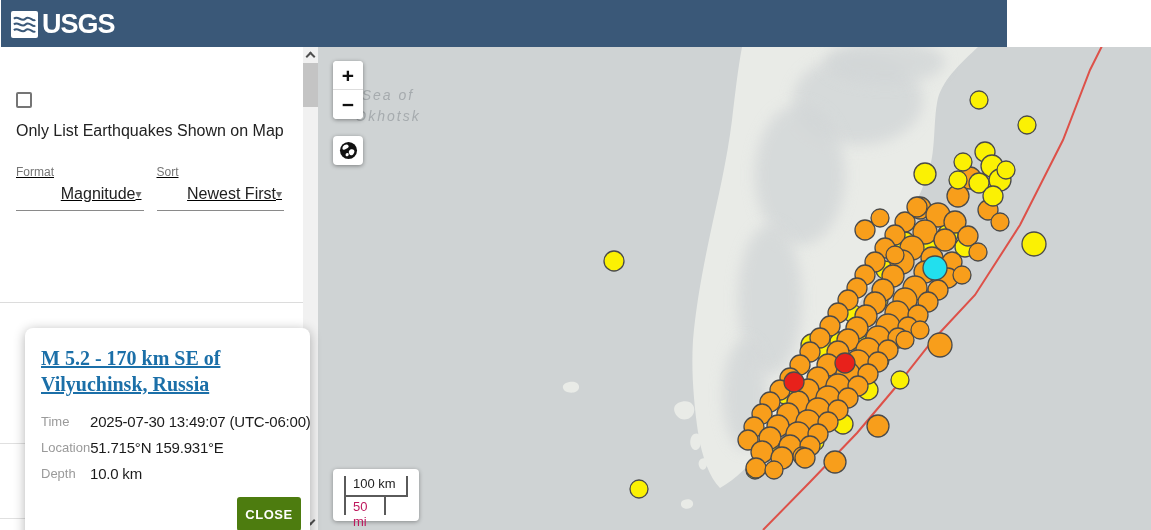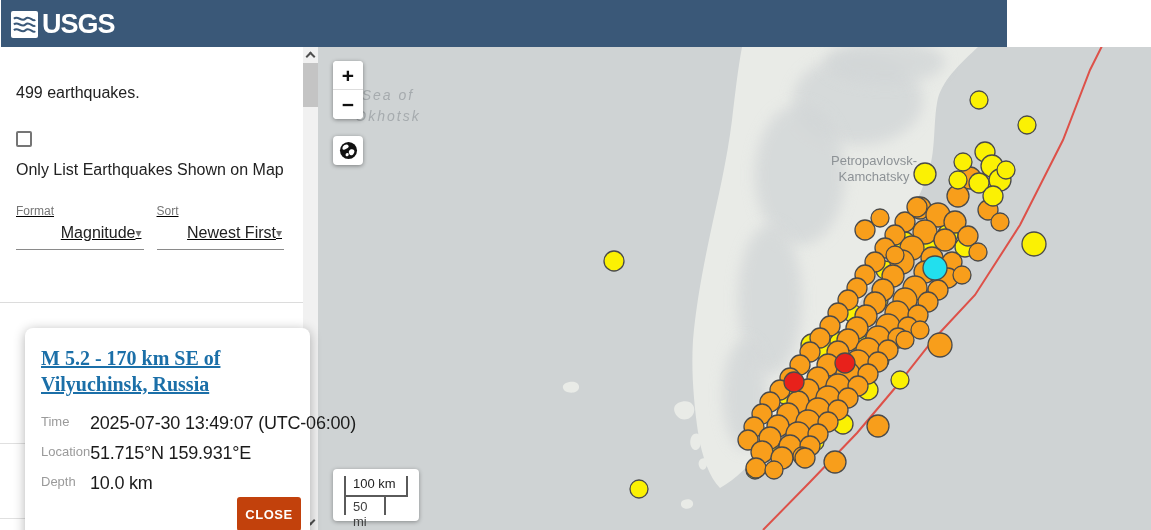--- a/index.html
+++ b/index.html
@@ -41,50 +41,49 @@
   .map { position:absolute; left:318px; top:47px; width:833px; height:483px; background:#cfd3d4; overflow:hidden; }
   .map svg.basemap { position:absolute; left:0; top:0; }
   .sea-label { position:absolute; left:20px; top:38px; width:100px; text-align:center; font-style:italic; color:#a6abae; font-size:14px; line-height:21px; letter-spacing:2px; }
   .city-label { position:absolute; left:496px; top:106px; width:120px; text-align:center; color:#8d9296; font-size:13px; line-height:16px; }
   .zoomctl { position:absolute; left:15px; top:14px; width:30px; background:#fff; border-radius:4px; box-shadow:0 1px 4px rgba(0,0,0,.4); overflow:hidden; }
   .zoomctl button { display:block; width:30px; height:29px; background:#fff; border:none; font-size:21px; font-weight:700; color:#111; cursor:pointer; line-height:29px; padding:0; }
   .zoomctl button:first-child { border-bottom:1px solid #ddd; }
   .globe-btn { position:absolute; left:15px; top:89px; width:30px; height:29px; background:#fff; border:none; border-radius:4px; box-shadow:0 1px 4px rgba(0,0,0,.4); cursor:pointer; display:flex; align-items:center; justify-content:center; padding:0; }
   .scale { position:absolute; left:15px; bottom:9px; background:#fff; border-radius:4px; box-shadow:0 1px 4px rgba(0,0,0,.35); padding:7px 11px 6px; }
   .scale-km { border:2px solid #5a5a5a; border-top:none; width:64px; font-size:13px; color:#222; padding:0 0 3px 7px; line-height:16px; }
-  .scale-mi { border-left:2px solid #5a5a5a; border-right:2px solid #5a5a5a; width:42px; font-size:13px; color:#404040; padding:2px 0 0 7px; line-height:15px; height:18px; }
+  .scale-mi { border-left:2px solid #5a5a5a; border-right:2px solid #5a5a5a; width:42px; font-size:13px; color:#be185d; padding:2px 0 0 7px; line-height:15px; height:18px; }
 
   
   .popup { position:absolute; left:25px; top:328px; width:285px; height:230px; background:#fff; border-radius:8px; box-shadow:0 2px 12px rgba(0,0,0,.3); z-index:20; }
   .pp-title { display:block; padding:17px 16px 0 16px; font-family:"Liberation Serif","DejaVu Serif",serif; font-size:20px; line-height:26px; font-weight:700; color:#1b6fa8; text-decoration:underline; cursor:pointer; width:250px; }
   .pp-rows { margin-top:16px; padding:0 8px 0 16px; }
   .pp-row { display:flex; margin-bottom:9px; }
   .pp-label { flex:0 0 49px; font-size:13px; color:#9a9a9a; padding-top:1px; }
-  .pp-val { font-size:18px; color:#1b1b1b; white-space:nowrap; letter-spacing:-0.2px; }
-  .close-btn { position:absolute; right:9px; top:169px; width:64px; height:34px; background:#c2410c; color:#fff; border:none; border-radius:3px; font-size:13px; font-weight:700; letter-spacing:.5px; cursor:pointer; }
+  .pp-val { font-size:15px; color:#1b1b1b; white-space:nowrap; letter-spacing:-0.2px; }
+  .close-btn { position:absolute; right:9px; top:169px; width:64px; height:34px; background:#4d7c0f; color:#fff; border:none; border-radius:3px; font-size:13px; font-weight:700; letter-spacing:.5px; cursor:pointer; }
 </style>
 </head>
 <body>
 
 <div class="header">
   <div class="logo">
     <span class="logo-box">
       <svg width="23" height="23" viewBox="0 0 24 24">
         <path d="M1 6 C5 2 9 10 13 6 C17 2 21 10 23 7" stroke="#3a5878" stroke-width="2.2" fill="none"></path>
         <path d="M1 12 C5 8 9 16 13 12 C17 8 21 16 23 13" stroke="#3a5878" stroke-width="2.2" fill="none"></path>
         <path d="M1 18 C5 14 9 22 13 18 C17 14 21 22 23 19" stroke="#3a5878" stroke-width="2.2" fill="none"></path>
       </svg>
     </span>
     <span class="logo-text">USGS</span>
   </div>
 </div>
 
 <div class="sidebar">
   <div class="sidebar-inner">
-    <div class="quake-count">499 earthquakes.</div>
     <label class="chk-row">
       <span class="chk"></span>
       <span class="chk-label">Only List Earthquakes Shown on Map</span>
     </label>
     <div class="selects">
       <div class="select">
         <div class="sel-label">Format</div>
         <div class="sel-value">
           <span>Magnitude</span>
           <span class="caret">▾</span>
@@ -254,23 +253,20 @@
       <circle cx="963" cy="162" r="9" fill="#fbf103" stroke="#4a4a4a" stroke-width="1.3"></circle>
       <circle cx="1006" cy="170" r="9" fill="#fbf103" stroke="#4a4a4a" stroke-width="1.3"></circle>
       <circle cx="958" cy="180" r="9" fill="#fbf103" stroke="#4a4a4a" stroke-width="1.3"></circle>
       <circle cx="845" cy="363" r="10" fill="#e8211b" stroke="#4a4a4a" stroke-width="1.3"></circle>
       <circle cx="794" cy="382" r="10" fill="#e8211b" stroke="#4a4a4a" stroke-width="1.3"></circle>
       <circle cx="935" cy="268" r="12" fill="#22dfee" stroke="#4a4a4a" stroke-width="1.3"></circle>
     </svg>
   <div class="sea-label">
     <span>Sea of</span><br><span>Okhotsk</span>
   </div>
-  <div class="city-label">
-    <span>Petropavlovsk-</span><br><span>Kamchatsky</span>
-  </div>
   <div class="zoomctl">
     <button>+</button>
     <button>−</button>
   </div>
   <button class="globe-btn">
     <span style="display:flex;">
       <svg width="19" height="19" viewBox="0 0 20 20">
         <circle cx="10" cy="10" r="9" fill="#111"></circle>
         <path d="M4 6 C6 3 9 3 10 5 C11 7 8 8 6 9 C4 10 3 8 4 6 Z" fill="#fff"></path>
         <path d="M12 9 C15 8 17 10 16 12 C15 15 12 16 11 14 C10 12 10 10 12 9 Z" fill="#fff"></path>

